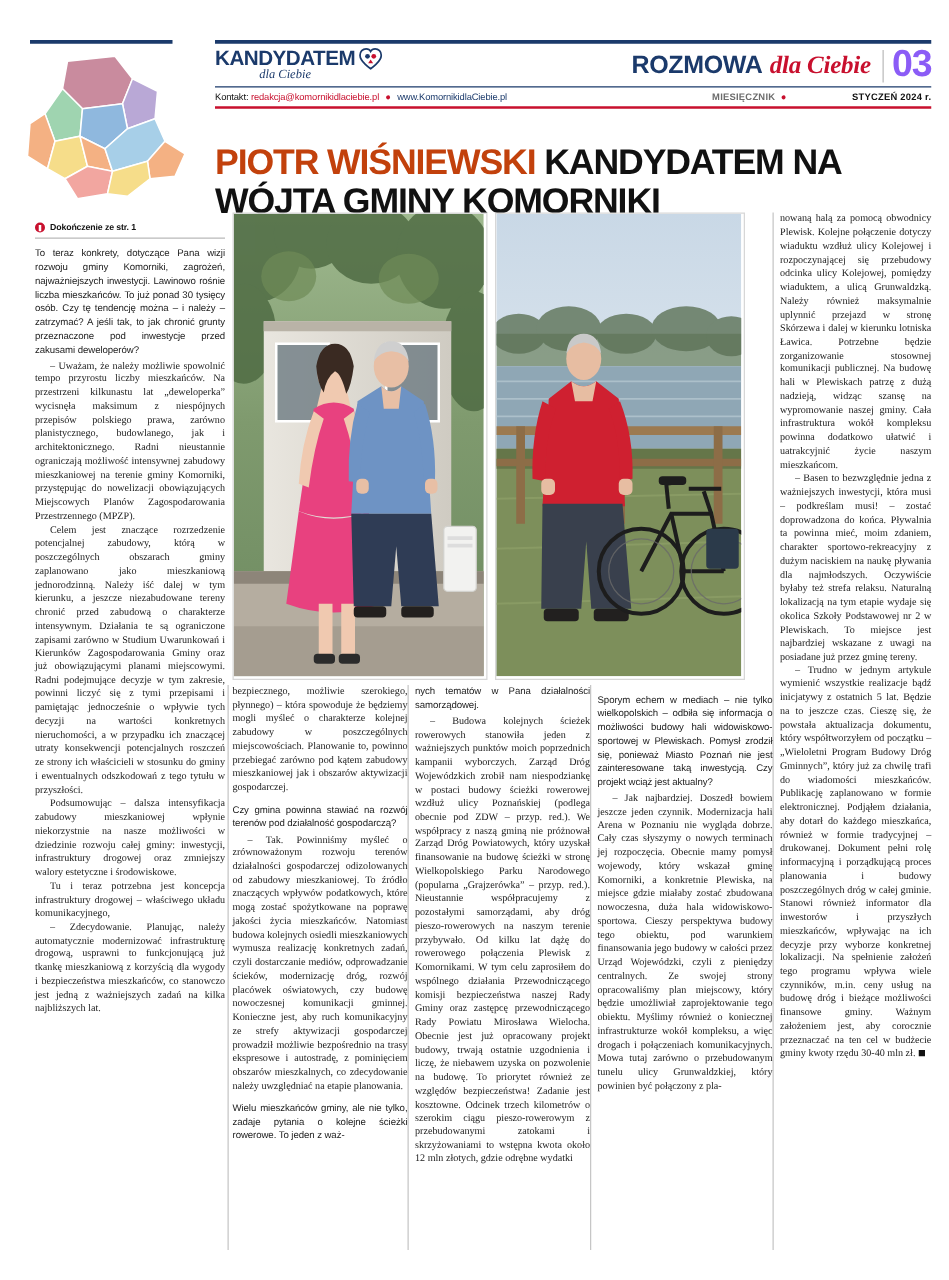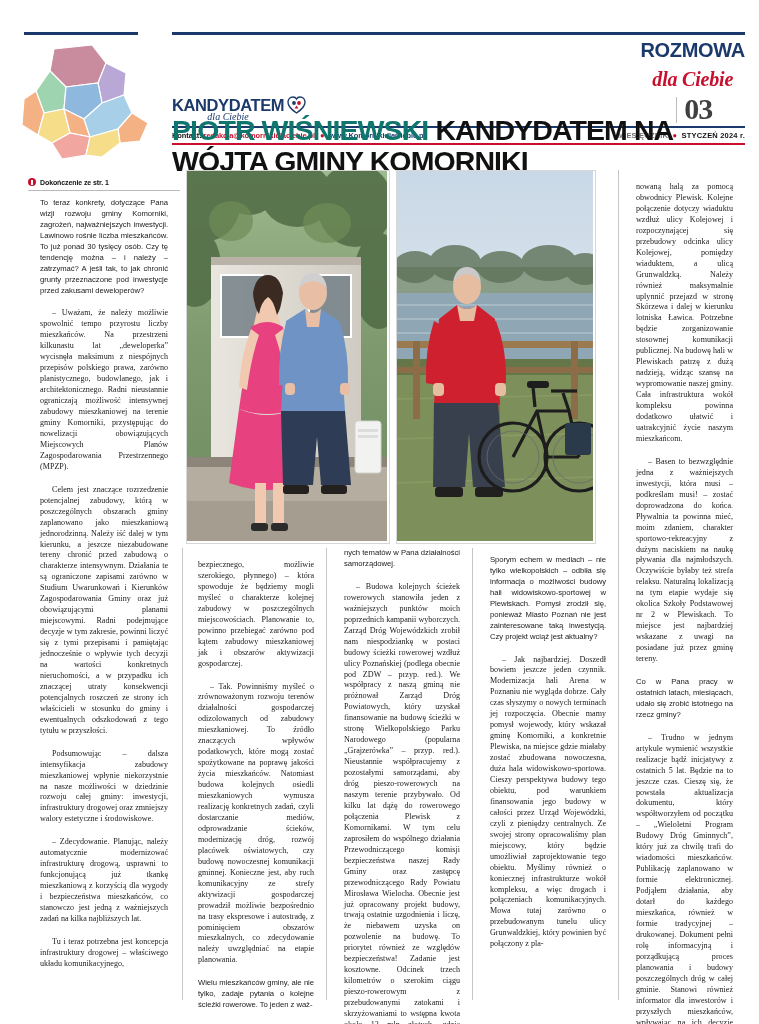--- a/index.html
+++ b/index.html
@@ -53,83 +53,82 @@
   .heart-ico{
     position:relative;
     width:19px;height:18px;
     margin-left:1px;margin-top:-1px;
   }
   .heart-ico svg{display:block;}
 
   .mast-right{
     display:flex;align-items:center;gap:6px;
     padding-bottom:1px;
-    flex-direction:column;
   }
   .sec-title{
     font-family:"Liberation Sans", sans-serif;
     font-weight:bold;
     font-size:20px;
     color:#1b3a6b;
     letter-spacing:-0.3px;
   }
   .sec-title-it{
     font-family:"Liberation Serif", serif;
     font-style:italic;font-weight:bold;
     font-size:20px;
     color:#c8102e;
     letter-spacing:-0.2px;
   }
   .pagenum-wrap{
     border-left:1px solid #bcbcbc;
     padding-left:7px;margin-left:3px;
   }
   .pagenum{
-    font-family:Liberation Serif, serif;
+    font-family:Liberation Sans, sans-serif;
     font-weight:bold;
     font-size:30px;
-    color:#404040;
+    color:#8b5cf6;
     line-height:0.82;
     letter-spacing:-1px;
   }
 
   .mast-rule-mid{
     height:1.5px;background:#1b3a6b;width:100%;margin-top:2px;
   }
 
   .contact-row{
     display:flex;align-items:center;justify-content:space-between;
     font-family:"Liberation Sans", sans-serif;
     font-size:7.5px;
     padding:3px 0 3px 0;
   }
-  .contact-left{color:#c8102e;font-weight:bold;letter-spacing:-0.1px;}
+  .contact-left{color:#c8102e;font-weight:normal;letter-spacing:-0.1px;}
   .contact-left .lbl{color:#111;}
   .contact-left .dom{color:#1b3a6b;}
   .contact-left .dot{color:#c8102e;padding:0 3px;}
   .contact-right{color:#6d6d6d;font-weight:bold;letter-spacing:0.2px;}
-  .contact-right .issue{color:#111;}
+  .contact-right .issue{color:#111;margin-left:48px;}
   .contact-right .bdot{color:#c8102e;padding:0 2px;}
 
   .mast-rule-bot{
     height:2px;background:#c8102e;width:100%;
   }
 
   
   .headline{
     position:absolute;
     left:172px;top:96px;right:14px;
     font-family:"Liberation Sans", sans-serif;
     font-weight:bold;
     font-size:28.5px;
     line-height:1.07;
     letter-spacing:-0.9px;
     color:#111;
   }
-  .headline .hl-red{color:#0f766e;}
+  .headline .hl-red{color:#c2410c;}
 
   
   .map-graphic{
     position:absolute;left:14px;top:32px;width:146px;height:140px;
   }
   .map-rule{height:3px;background:#1b3a6b;width:114px;margin-left:10px;}
   .map-svg{position:absolute;left:0;top:5px;}
 
   
   .cont-tag{
@@ -162,21 +161,21 @@
 
   
   .col{
     position:absolute;
     font-size:8.1px;
     line-height:1.355;
     text-align:justify;
     color:#1a1a1a;
     -webkit-hyphens:auto;hyphens:auto;
   }
-  .col p{margin:12px;text-indent:12px;}
+  .col p{margin:0;text-indent:12px;}
   .col p.q{
     font-family:"Liberation Sans", sans-serif;
     font-weight:normal;
     text-indent:0;
     font-size:7.7px;
     line-height:1.42;
     margin-top:7px;
     margin-bottom:2px;
     letter-spacing:-0.05px;
   }
@@ -430,36 +429,36 @@
   <div class="vrule v0"></div>
   <div class="vrule v1"></div>
   <div class="vrule v2"></div>
   <div class="vrule v3"></div>
 
   <div class="col c1">
       <p class="q first">To teraz konkrety, dotyczące Pana wizji rozwoju gminy Komorniki, zagrożeń, najważniejszych inwestycji. Lawinowo rośnie liczba mieszkańców. To już ponad 30 tysięcy osób. Czy tę tendencję można – i należy – zatrzymać? A jeśli tak, to jak chronić grunty przeznaczone pod inwestycje przed zakusami deweloperów?</p>
       <p>– Uważam, że należy możliwie spowolnić tempo przyrostu liczby mieszkańców. Na przestrzeni kilkunastu lat „deweloperka” wycisnęła maksimum z niespójnych przepisów polskiego prawa, zarówno planistycznego, budowlanego, jak i architektonicznego. Radni nieustannie ograniczają możliwość intensywnej zabudowy mieszkaniowej na terenie gminy Komorniki, przystępując do nowelizacji obowiązujących Miejscowych Planów Zagospodarowania Przestrzennego (MPZP).</p>
       <p>Celem jest znaczące rozrzedzenie potencjalnej zabudowy, którą w poszczególnych obszarach gminy zaplanowano jako mieszkaniową jednorodzinną. Należy iść dalej w tym kierunku, a jeszcze niezabudowane tereny chronić przed zabudową o charakterze intensywnym. Działania te są ograniczone zapisami zarówno w Studium Uwarunkowań i Kierunków Zagospodarowania Gminy oraz już obowiązującymi planami miejscowymi. Radni podejmujące decyzje w tym zakresie, powinni liczyć się z tymi przepisami i pamiętając jednocześnie o wpływie tych decyzji na wartości konkretnych nieruchomości, a w przypadku ich znaczącej utraty konsekwencji potencjalnych roszczeń ze strony ich właścicieli w stosunku do gminy i ewentualnych odszkodowań z tego tytułu w przyszłości.</p>
       <p>Podsumowując – dalsza intensyfikacja zabudowy mieszkaniowej wpłynie niekorzystnie na nasze możliwości w dziedzinie rozwoju całej gminy: inwestycji, infrastruktury drogowej oraz zmniejszy walory estetyczne i środowiskowe.</p>
+      <p>Tu i teraz potrzebna jest koncepcja infrastruktury drogowej – właściwego układu komunikacyjnego,</p>
       <p>– Zdecydowanie. Planując, należy automatycznie modernizować infrastrukturę drogową, usprawni to funkcjonującą już tkankę mieszkaniową z korzyścią dla wygody i bezpieczeństwa mieszkańców, co stanowczo jest jedną z ważniejszych zadań na kilka najbliższych lat.</p>
-      <p>Tu i teraz potrzebna jest koncepcja infrastruktury drogowej – właściwego układu komunikacyjnego,</p>
     </div>
   <div class="col c2">
       <p class="noind">bezpiecznego, możliwie szerokiego, płynnego) – która spowoduje że będziemy mogli myśleć o charakterze kolejnej zabudowy w poszczególnych miejscowościach. Planowanie to, powinno przebiegać zarówno pod kątem zabudowy mieszkaniowej jak i obszarów aktywizacji gospodarczej.</p>
+      <p class="q">Czy gmina powinna stawiać na rozwój terenów pod działalność gospodarczą?</p>
       <p>– Tak. Powinniśmy myśleć o zrównoważonym rozwoju terenów działalności gospodarczej odizolowanych od zabudowy mieszkaniowej. To źródło znaczących wpływów podatkowych, które mogą zostać spożytkowane na poprawę jakości życia mieszkańców. Natomiast budowa kolejnych osiedli mieszkaniowych wymusza realizację konkretnych zadań, czyli dostarczanie mediów, odprowadzanie ścieków, modernizację dróg, rozwój placówek oświatowych, czy budowę nowoczesnej komunikacji gminnej. Konieczne jest, aby ruch komunikacyjny ze strefy aktywizacji gospodarczej prowadził możliwie bezpośrednio na trasy ekspresowe i autostradę, z pominięciem obszarów mieszkalnych, co zdecydowanie należy uwzględniać na etapie planowania.</p>
       <p class="q">Wielu mieszkańców gminy, ale nie tylko, zadaje pytania o kolejne ścieżki rowerowe. To jeden z waż-</p>
     </div>
   <div class="col c3">
       <p class="q first">nych tematów w Pana działalności samorządowej.</p>
       <p>– Budowa kolejnych ścieżek rowerowych stanowiła jeden z ważniejszych punktów moich poprzednich kampanii wyborczych. Zarząd Dróg Wojewódzkich zrobił nam niespodziankę w postaci budowy ścieżki rowerowej wzdłuż ulicy Poznańskiej (podlega obecnie pod ZDW – przyp. red.). We współpracy z naszą gminą nie próżnował Zarząd Dróg Powiatowych, który uzyskał finansowanie na budowę ścieżki w stronę Wielkopolskiego Parku Narodowego (popularna „Grajzerówka” – przyp. red.). Nieustannie współpracujemy z pozostałymi samorządami, aby dróg pieszo-rowerowych na naszym terenie przybywało. Od kilku lat dążę do rowerowego połączenia Plewisk z Komornikami. W tym celu zaprosiłem do wspólnego działania Przewodniczącego komisji bezpieczeństwa naszej Rady Gminy oraz zastępcę przewodniczącego Rady Powiatu Mirosława Wielocha. Obecnie jest już opracowany projekt budowy, trwają ostatnie uzgodnienia i liczę, że niebawem uzyska on pozwolenie na budowę. To priorytet również ze względów bezpieczeństwa! Zadanie jest kosztowne. Odcinek trzech kilometrów o szerokim ciągu pieszo-rowerowym z przebudowanymi zatokami i skrzyżowaniami to wstępna kwota około 12 mln złotych, gdzie odrębne wydatki</p>
     </div>
   <div class="col c4">
       <p class="q">Sporym echem w mediach – nie tylko wielkopolskich – odbiła się informacja o możliwości budowy hali widowiskowo-sportowej w Plewiskach. Pomysł zrodził się, ponieważ Miasto Poznań nie jest zainteresowane taką inwestycją. Czy projekt wciąż jest aktualny?</p>
       <p>– Jak najbardziej. Doszedł bowiem jeszcze jeden czynnik. Modernizacja hali Arena w Poznaniu nie wygląda dobrze. Cały czas słyszymy o nowych terminach jej rozpoczęcia. Obecnie mamy pomysł wojewody, który wskazał gminę Komorniki, a konkretnie Plewiska, na miejsce gdzie miałaby zostać zbudowana nowoczesna, duża hala widowiskowo-sportowa. Cieszy perspektywa budowy tego obiektu, pod warunkiem finansowania jego budowy w całości przez Urząd Wojewódzki, czyli z pieniędzy centralnych. Ze swojej strony opracowaliśmy plan miejscowy, który będzie umożliwiał zaprojektowanie tego obiektu. Myślimy również o koniecznej infrastrukturze wokół kompleksu, a więc drogach i połączeniach komunikacyjnych. Mowa tutaj zarówno o przebudowanym tunelu ulicy Grunwaldzkiej, który powinien być połączony z pla-</p>
     </div>
   <div class="col c5">
       <p class="noind">nowaną halą za pomocą obwodnicy Plewisk. Kolejne połączenie dotyczy wiaduktu wzdłuż ulicy Kolejowej i rozpoczynającej się przebudowy odcinka ulicy Kolejowej, pomiędzy wiaduktem, a ulicą Grunwaldzką. Należy również maksymalnie uplynnić przejazd w stronę Skórzewa i dalej w kierunku lotniska Ławica. Potrzebne będzie zorganizowanie stosownej komunikacji publicznej. Na budowę hali w Plewiskach patrzę z dużą nadzieją, widząc szansę na wypromowanie naszej gminy. Cała infrastruktura wokół kompleksu powinna dodatkowo ułatwić i uatrakcyjnić życie naszym mieszkańcom.</p>
       <p>– Basen to bezwzględnie jedna z ważniejszych inwestycji, która musi – podkreślam musi! – zostać doprowadzona do końca. Pływalnia ta powinna mieć, moim zdaniem, charakter sportowo-rekreacyjny z dużym naciskiem na naukę pływania dla najmłodszych. Oczywiście byłaby też strefa relaksu. Naturalną lokalizacją na tym etapie wydaje się okolica Szkoły Podstawowej nr 2 w Plewiskach. To miejsce jest najbardziej wskazane z uwagi na posiadane już przez gminę tereny.</p>
-      <p class="q">Co w Pana pracy w ostatnich latach, miesiącach, udało się zrobić istotnego na rzecz gminy?</p>
       <p>– Trudno w jednym artykule wymienić wszystkie realizacje bądź inicjatywy z ostatnich 5 lat. Będzie na to jeszcze czas. Cieszę się, że powstała aktualizacja dokumentu, który współtworzyłem od początku – „Wieloletni Program Budowy Dróg Gminnych”, który już za chwilę trafi do wiadomości mieszkańców. Publikację zaplanowano w formie elektronicznej. Podjąłem działania, aby dotarł do każdego mieszkańca, również w formie tradycyjnej – drukowanej. Dokument pełni rolę informacyjną i porządkującą proces planowania i budowy poszczególnych dróg w całej gminie. Stanowi również informator dla inwestorów i przyszłych mieszkańców, wpływając na ich decyzje przy wyborze konkretnej lokalizacji. Na spełnienie założeń tego programu wpływa wiele czynników, m.in. ceny usług na budowę dróg i bieżące możliwości finansowe gminy. Ważnym założeniem jest, aby corocznie przeznaczać na ten cel w budżecie gminy kwoty rzędu 30-40 mln zł.<span class="endmark"></span></p>
     </div>
 
 </div>
 
 </body></html>

